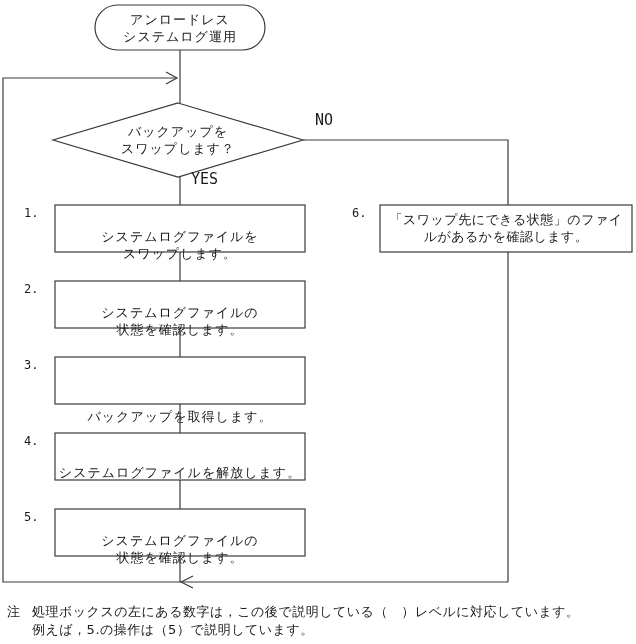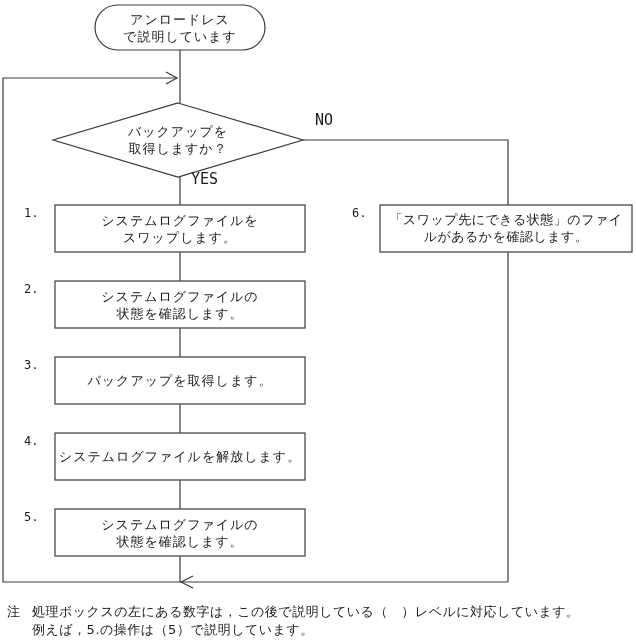--- a/index.html
+++ b/index.html
@@ -20,22 +20,22 @@
     position:absolute;
     display:flex; flex-direction:column;
     justify-content:center; align-items:center;
     text-align:left;
     font-size:13px; line-height:17px; letter-spacing:1px;
     color:var(--text,#1a1a1a);
     white-space:nowrap;
   }
   .pos-terminal { left:95px;  top:5px;   width:170px; height:45px; }
   .pos-decision { left:53px;  top:103px; width:250px; height:74px; }
-  .pbox         { left:55px;  width:250px; height:47px; }
-  .pos-b1 { top:205px; } .pos-b2 { top:281px; } .pos-b3 { top:357px; }
+  .pbox         { left:55px;  width:250px; height:47px;margin-top:16px; }
+  .pos-b1 { top:205px; } .pos-b2 { top:281px; } .pos-b3 { top:377px; }
   .pos-b4 { top:433px; } .pos-b5 { top:509px; }
   .pos-b6 { left:380px; top:204px; width:252px; height:47px; letter-spacing:0.5px; }
 
   .branch-label, .step-num {
     position:absolute;
     font-family:"DejaVu Sans Mono","Liberation Mono",monospace;
     color:var(--text,#1a1a1a);
     white-space:nowrap;
   }
   .branch-label { font-size:15px; line-height:14px; }
@@ -87,26 +87,26 @@
       <rect x="55" y="281" width="250" height="47" fill="#ffffff"></rect>
       <rect x="55" y="357" width="250" height="47" fill="#ffffff"></rect>
       <rect x="55" y="433" width="250" height="47" fill="#ffffff"></rect>
       <rect x="55" y="509" width="250" height="47" fill="#ffffff"></rect>
       <rect x="380" y="205" width="252" height="47" fill="#ffffff"></rect>
     </g>
   </svg>
 
   <div class="tbox pos-terminal">
     <div>アンロードレス</div>
-    <div>で説明しています</div>
+    <div>システムログ運用</div>
   </div>
 
   <div class="tbox pos-decision">
     <div>バックアップを</div>
-    <div>取得しますか？</div>
+    <div>スワップします？</div>
   </div>
 
   <div class="branch-label lbl-no">NO</div>
   <div class="branch-label lbl-yes">YES</div>
 
   <div class="step-num num-1">1.</div>
   <div class="step-num num-2">2.</div>
   <div class="step-num num-3">3.</div>
   <div class="step-num num-4">4.</div>
   <div class="step-num num-5">5.</div>

